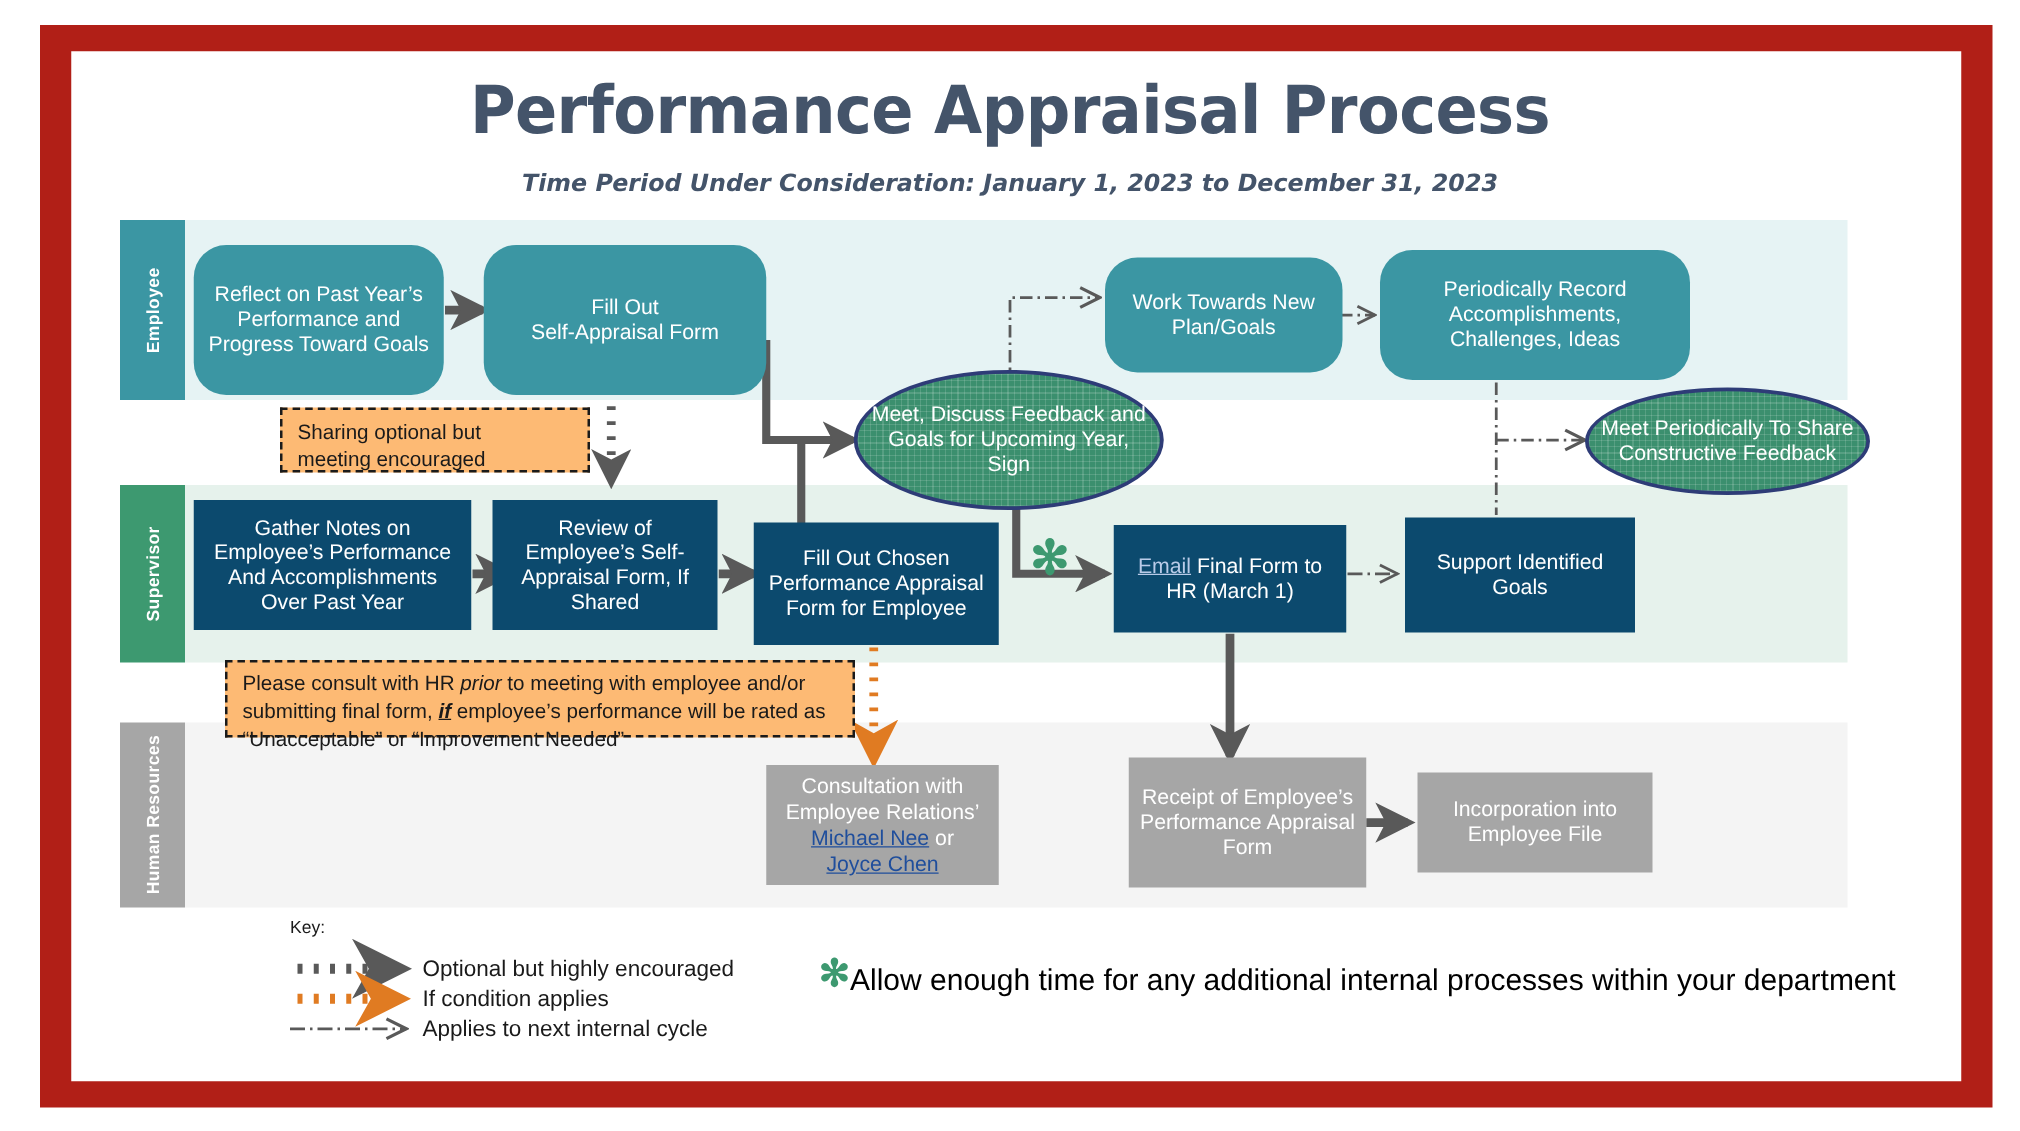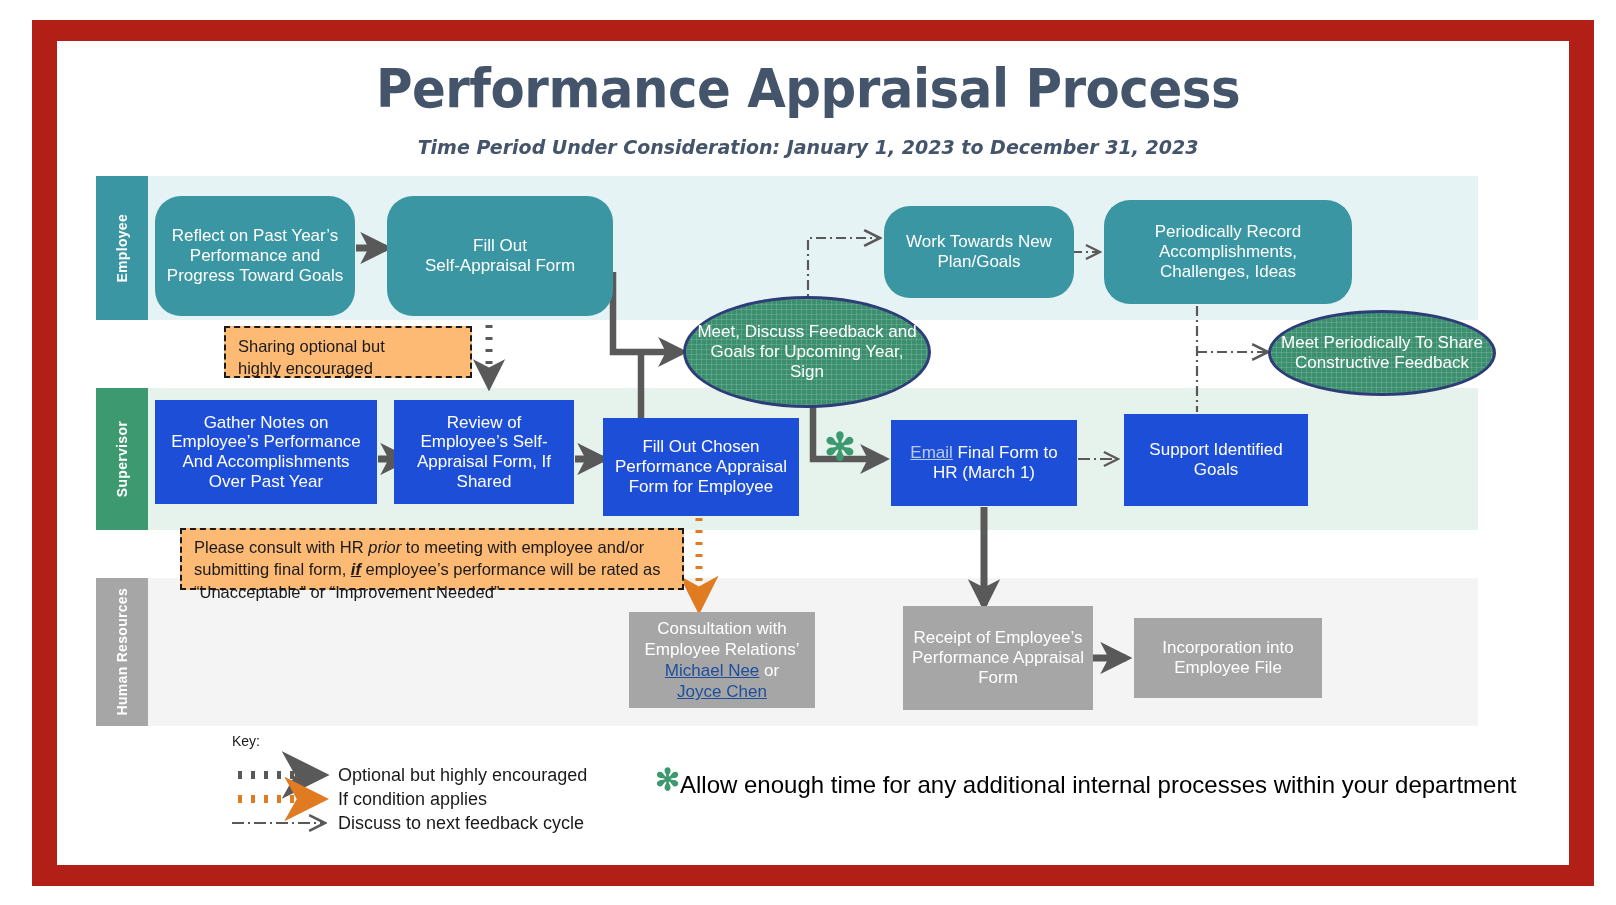--- a/index.html
+++ b/index.html
@@ -62,21 +62,21 @@
   .node {
     position: absolute;
     display: flex; align-items: center; justify-content: center;
     text-align: center;
     color: #ffffff;
     font-size: 17px;
     line-height: 1.16;
     padding: 4px 8px;
   }
   .node.teal   { background: #3b96a3; border-radius: 26px; }
-  .node.green  { background: #1d4ed8; }
+  .node.green  { background: #0c4a6e; }
   .node.gray   { background: #a6a6a6; }
   .node.ellipse {
     border-radius: 50%;
     border: 3px solid #2e3c77;
     background-color: #3b8f6e;
     background-image:
       repeating-linear-gradient(0deg, rgba(255,255,255,.14) 0 1px, transparent 1px 5px),
       repeating-linear-gradient(90deg, rgba(255,255,255,.14) 0 1px, transparent 1px 5px);
   }
   .node .lnk {
@@ -239,47 +239,47 @@
       <a class="lnk" href="#">Email</a><span> Final Form to HR (March 1)</span>
     </span>
   </div>
 
   <div class="node green" style="left:1124px; top:414px; width:184px; height:92px;">
     <span>Support Identified Goals</span>
   </div>
 
   <div class="star" style="left:824px; top:428px; font-size:38px;">✻</div>
 
-  <div class="node gray" style="left:613px; top:612px; width:186px; height:96px; line-height:1.25;margin-left:16px;">
+  <div class="node gray" style="left:613px; top:612px; width:186px; height:96px; line-height:1.25;">
     <span>
       <span>Consultation with Employee Relations’</span><br>
       <a class="lnk" href="#">Michael Nee</a><span> or </span><br>
       <a class="lnk" href="#">Joyce Chen</a>
     </span>
   </div>
 
   <div class="node gray" style="left:903px; top:606px; width:190px; height:104px;">
     <span>Receipt of Employee’s Performance Appraisal Form</span>
   </div>
 
   <div class="node gray" style="left:1134px; top:618px; width:188px; height:80px;">
     <span>Incorporation into Employee File</span>
   </div>
 
   <div class="note" style="left:224px; top:326px; width:248px; height:52px;">
     <div>Sharing optional but</div>
-    <div>highly encouraged</div>
+    <div>meeting encouraged</div>
   </div>
 
   <div class="note" style="left:180px; top:528px; width:504px; height:62px; padding-top:6px;">
     <span><span>Please consult with HR </span><i>prior</i><span> to meeting with employee and/or submitting final form, </span><b class="ital-u">if</b><span> employee’s performance will be rated as “Unacceptable” or “Improvement Needed”</span></span>
   </div>
 
   <div class="key-title" style="left:232px; top:733px;">Key:</div>
 
   <div class="key-row-label" style="left:338px; top:765px;">Optional but highly encouraged</div>
   <div class="key-row-label" style="left:338px; top:789px;">If condition applies</div>
-  <div class="key-row-label" style="left:338px; top:813px;">Discuss to next feedback cycle</div>
+  <div class="key-row-label" style="left:338px; top:813px;">Applies to next internal cycle</div>
 
   <div class="star" style="left:655px; top:765px; font-size:30px;">✻</div>
   <div class="note-star-text" style="left:680px; top:771px;">Allow enough time for any additional internal processes within your department</div>
 
 </div>
 
 </body></html>

